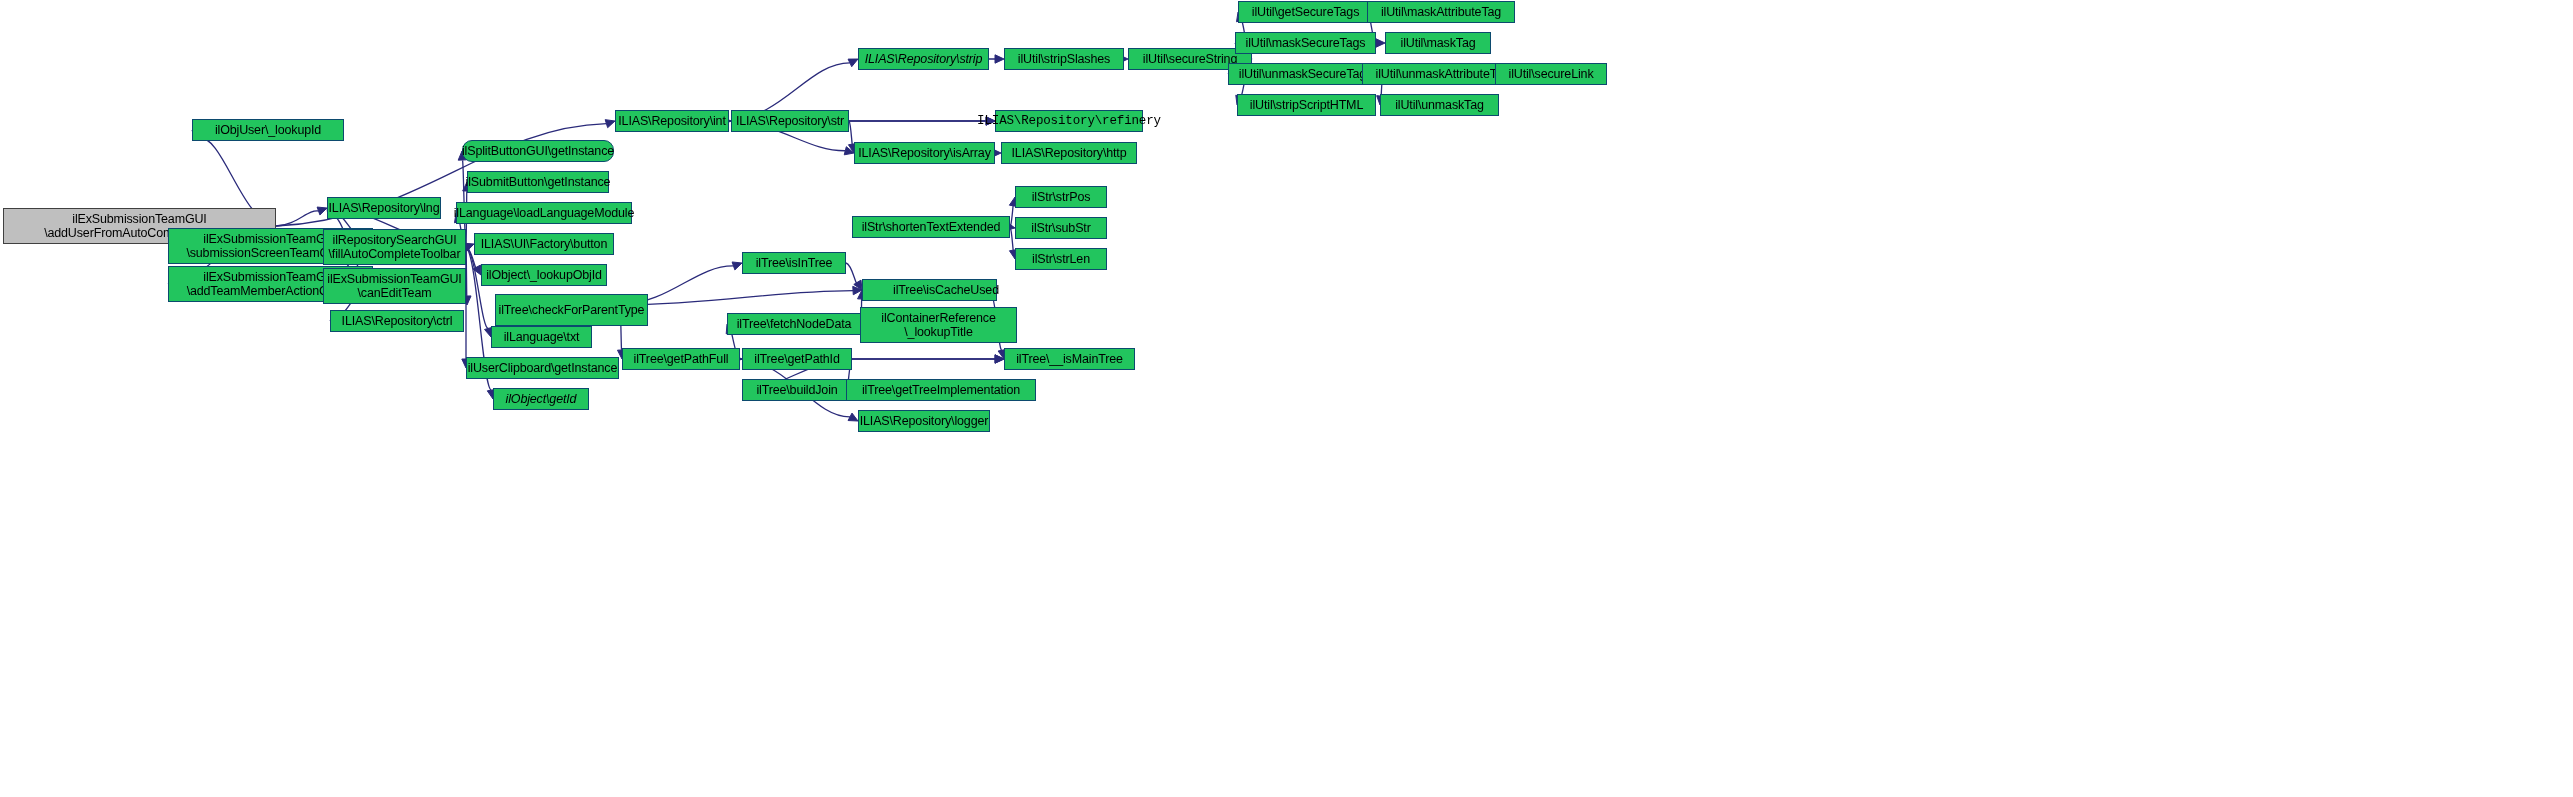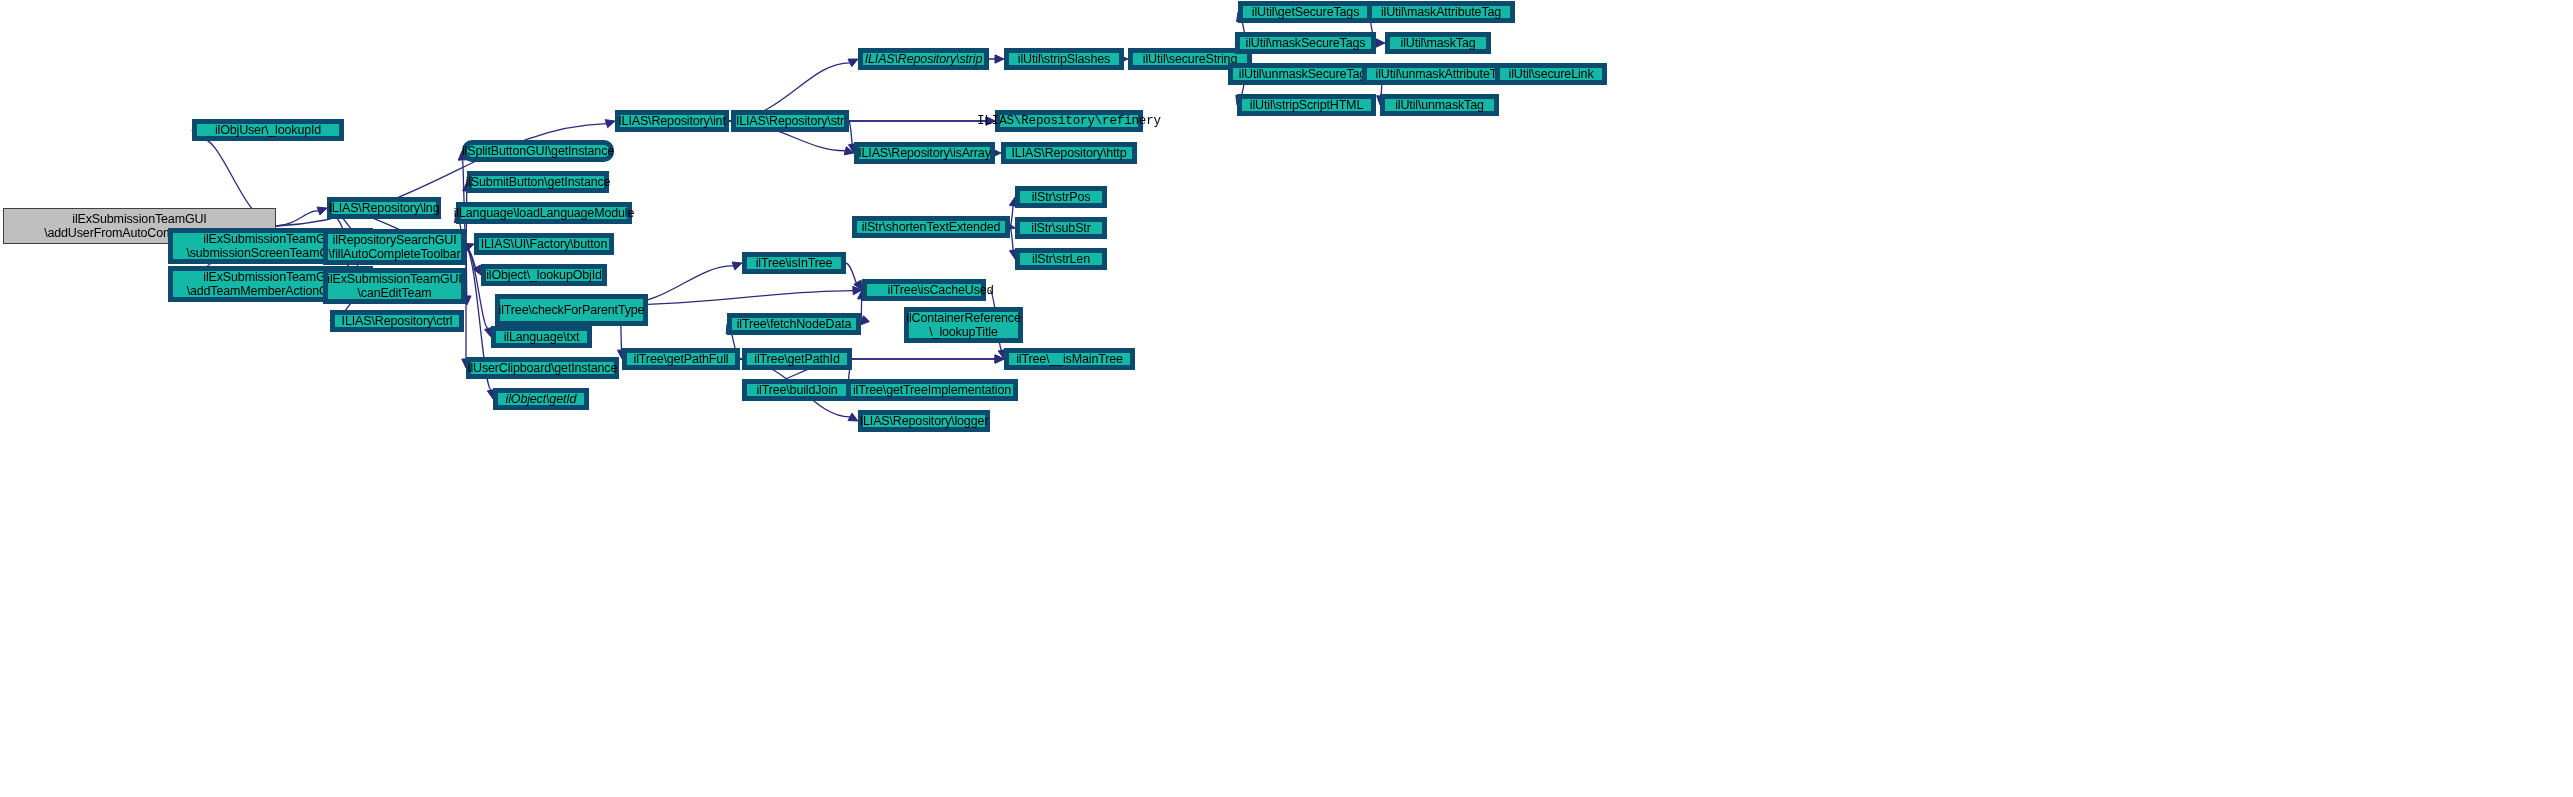--- a/index.html
+++ b/index.html
@@ -1,19 +1,19 @@
 <!DOCTYPE html>
 <html><head>
 <meta charset="utf-8">
 <style>
   html,body{margin:0;padding:0;background:#ffffff;}
   #canvas{position:relative;width:2573px;height:797px;background:#ffffff;
           font-family:"Liberation Sans","DejaVu Sans",sans-serif;overflow:hidden;}
-  .node{position:absolute;box-sizing:border-box;border:5px solid #0c4a6e;
-        background:#14b8a6;color:#000000;display:flex;align-items:center;
+  .node{position:absolute;box-sizing:border-box;border:1px solid #0c4a6e;
+        background:#22c55e;color:#000000;display:flex;align-items:center;
         justify-content:center;text-align:center;line-height:1.15;
         font-size:12.5px;letter-spacing:-0.15px;white-space:pre;}
   .node.root{background:#bfbfbf;border:1px solid #404040;}
   svg.edges{position:absolute;left:0;top:0;width:2573px;height:797px;
             pointer-events:none;overflow:visible;}
   svg.edges path{fill:none;stroke:#2a2a7a;stroke-width:1.3px;}
   svg.edges polygon{fill:#2a2a7a;stroke:#2a2a7a;stroke-width:1px;}
 </style>
 </head>
 <body>
@@ -155,24 +155,24 @@
       <div class="node" style="left: 462px; top: 294px; width: 153px; height: 32px; margin-left: 33px;">ilTree\checkForParentType</div>
       <div class="node" style="left: 491px; top: 326px; width: 101px; height: 22px;">ilLanguage\txt</div>
       <div class="node" style="left: 466px; top: 357px; width: 153px; height: 22px;">ilUserClipboard\getInstance</div>
       <div class="node" style="left: 493px; top: 388px; width: 96px; height: 22px; font-style: italic;">ilObject\getId</div>
       <div class="node" style="left: 615px; top: 110px; width: 114px; height: 22px;">ILIAS\Repository\int</div>
       <div class="node" style="left: 742px; top: 252px; width: 104px; height: 22px;">ilTree\isInTree</div>
       <div class="node" style="left: 727px; top: 313px; width: 134px; height: 22px;">ilTree\fetchNodeData</div>
       <div class="node" style="left: 622px; top: 348px; width: 118px; height: 22px;">ilTree\getPathFull</div>
       <div class="node" style="left: 742px; top: 348px; width: 110px; height: 22px;">ilTree\getPathId</div>
       <div class="node" style="left: 742px; top: 379px; width: 110px; height: 22px;">ilTree\buildJoin</div>
-      <div class="node" style="left: 862px; top: 279px; width: 124px; height: 22px; padding-left: 33px;">ilTree\isCacheUsed</div>
-      <div class="node" style="left: 904px; top: 307px; width: 119px; height: 36px;">ilContainerReference
+      <div class="node" style="left: 862px; top: 279px; width: 135px; height: 22px; padding-left: 33px;">ilTree\isCacheUsed</div>
+      <div class="node" style="left: 860px; top: 307px; width: 157px; height: 36px;">ilContainerReference
 \_lookupTitle</div>
-      <div class="node" style="left: 846px; top: 379px; width: 172px; height: 22px;">ilTree\getTreeImplementation</div>
+      <div class="node" style="left: 846px; top: 379px; width: 190px; height: 22px;">ilTree\getTreeImplementation</div>
       <div class="node" style="left: 858px; top: 410px; width: 132px; height: 22px;">ILIAS\Repository\logger</div>
       <div class="node" style="left: 1004px; top: 348px; width: 131px; height: 22px;">ilTree\__isMainTree</div>
       <div class="node" style="left: 852px; top: 216px; width: 158px; height: 22px;">ilStr\shortenTextExtended</div>
       <div class="node" style="left: 1015px; top: 186px; width: 92px; height: 22px;">ilStr\strPos</div>
       <div class="node" style="left: 1015px; top: 217px; width: 92px; height: 22px;">ilStr\subStr</div>
       <div class="node" style="left: 1015px; top: 248px; width: 92px; height: 22px;">ilStr\strLen</div>
       <div class="node" style="left: 731px; top: 110px; width: 118px; height: 22px;">ILIAS\Repository\str</div>
       <div class="node" style="left: 854px; top: 142px; width: 141px; height: 22px;">ILIAS\Repository\isArray</div>
       <div class="node" style="left: 858px; top: 48px; width: 131px; height: 22px; font-style: italic;">ILIAS\Repository\strip</div>
       <div class="node" style="left: 995px; top: 110px; width: 148px; height: 22px; font-family: Liberation Mono, monospace;">ILIAS\Repository\refinery</div>

